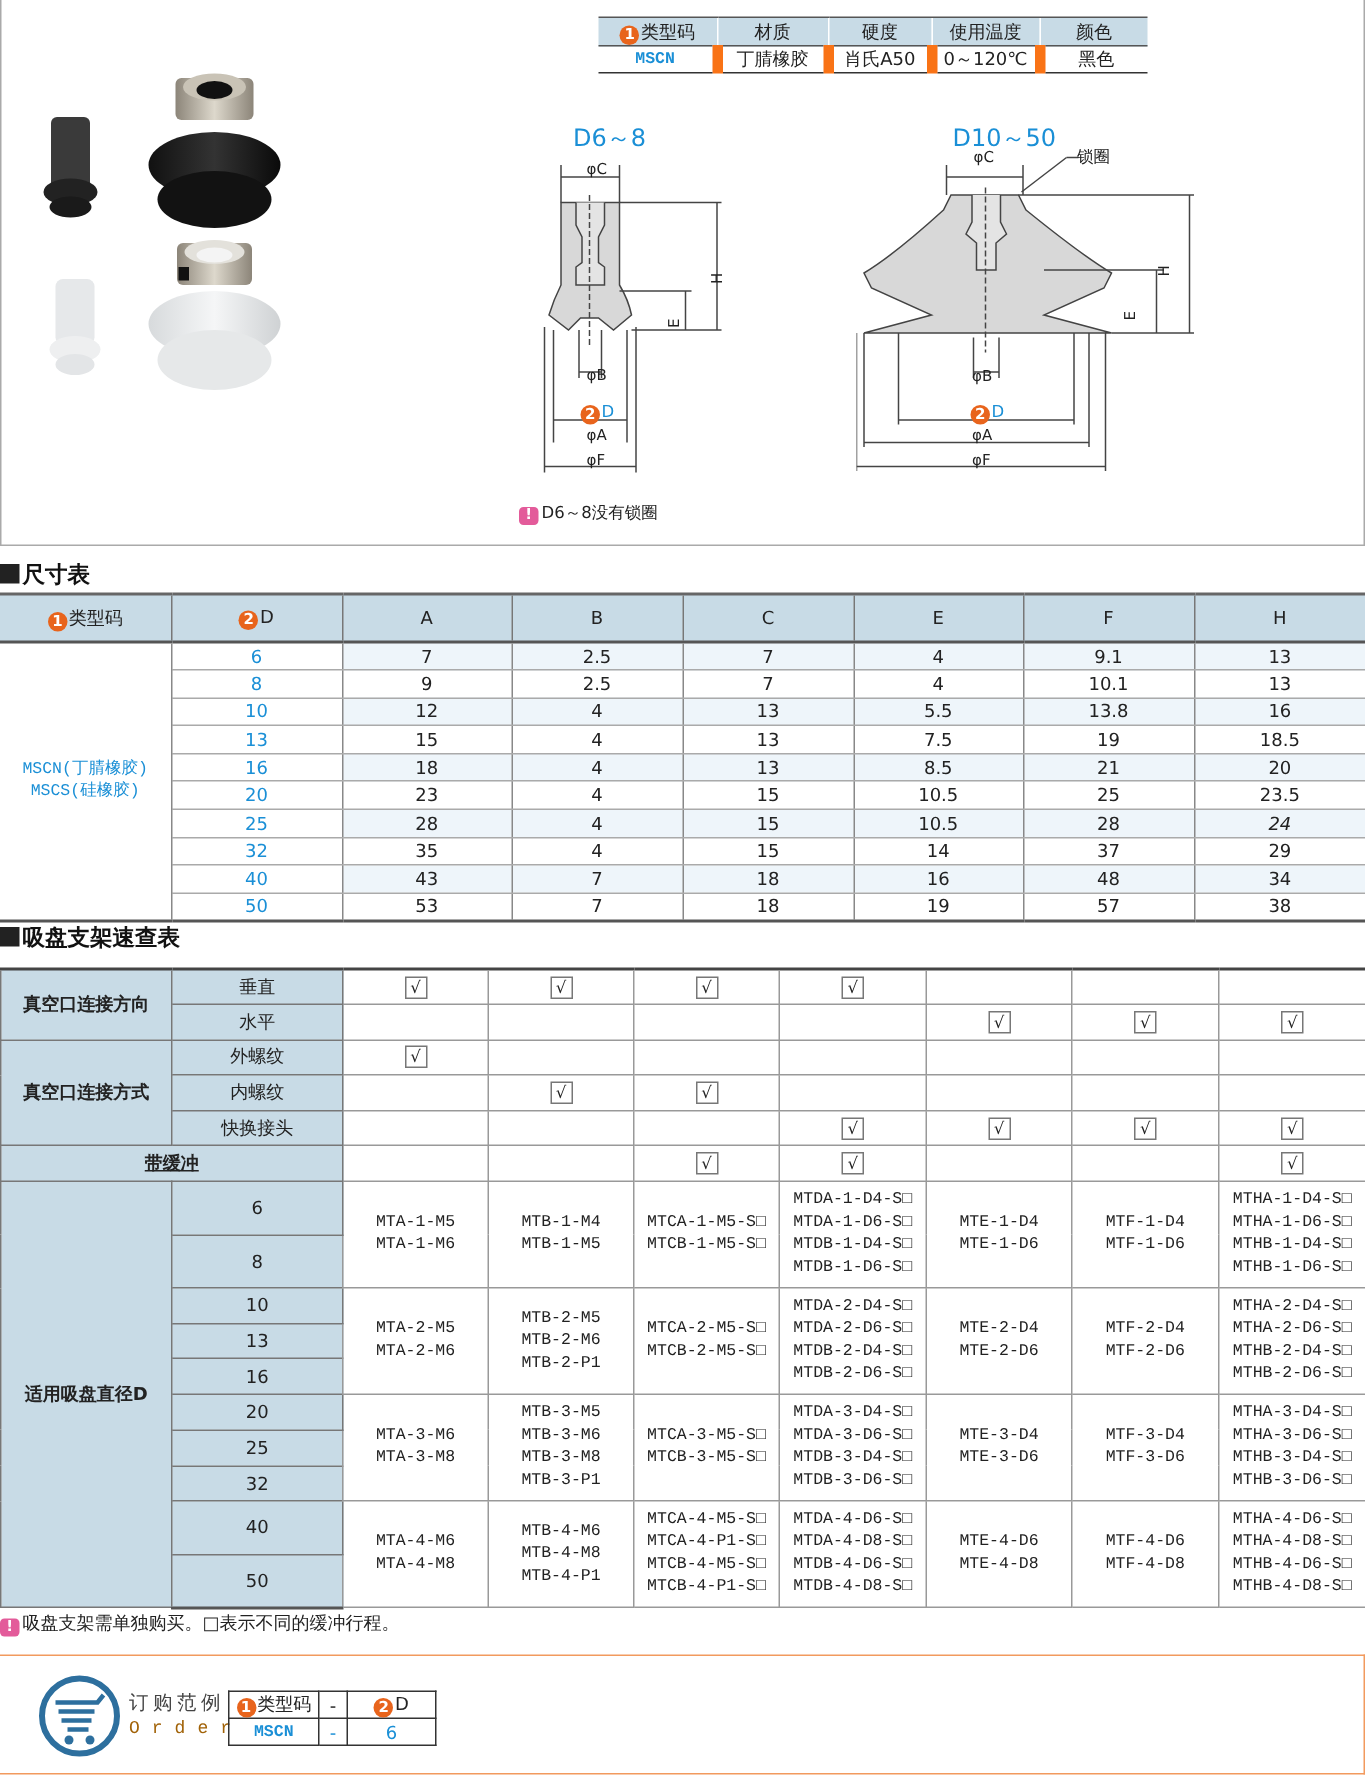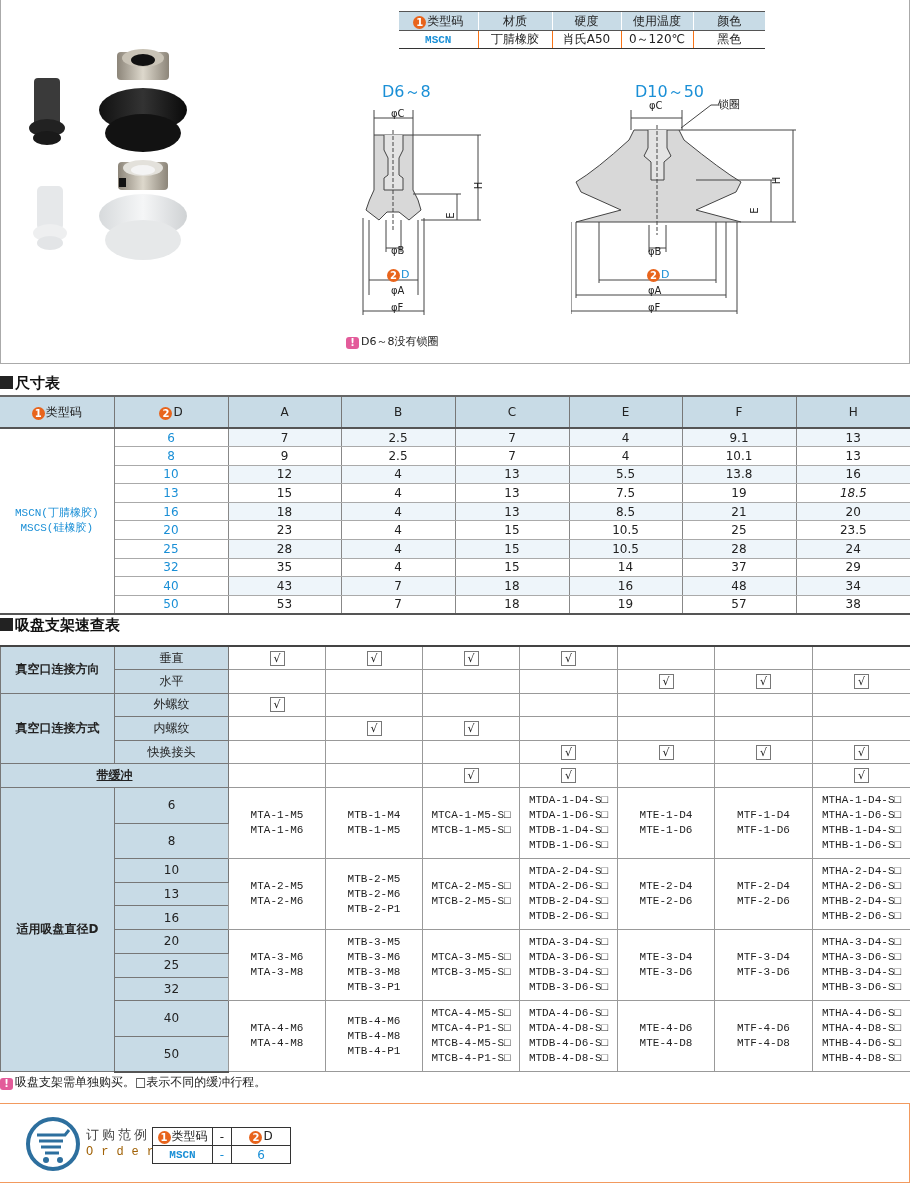--- a/index.html
+++ b/index.html
@@ -5,21 +5,21 @@
 *{box-sizing:border-box;margin:0;padding:0}
 body{width:910px;height:1186px;background:#fff;font-family:"DejaVu Sans","Liberation Sans",sans-serif;color:#222;position:relative;overflow:hidden}
 .mono{font-family:"Liberation Mono","DejaVu Sans Mono",monospace}
 .blue{color:#1a8fd6}
 .num{display:inline-block;width:13px;height:13px;border-radius:50%;background:#e8641c;color:#fff;font-size:10px;line-height:13px;text-align:center;font-weight:bold;vertical-align:-1px;margin-right:1px}
 .excl{display:inline-block;width:13px;height:12px;border-radius:3px;background:#e35b9a;color:#fff;font-size:10px;line-height:12px;text-align:center;font-weight:bold;vertical-align:-1px;margin-right:2px}
 #top{position:absolute;left:0;top:0;width:910px;height:364px;border:1px solid #aaa;border-top:none}
 #photos{position:absolute;left:0;top:0;width:330px;height:364px}
 #mat{position:absolute;left:398px;top:11px;border-collapse:collapse;font-size:12px}
 #mat th{background:#c8dbe6;font-weight:normal;height:19px;border-bottom:1px solid #555;border-top:1px solid #555;border-left:1px solid #fff}
-#mat td{height:18px;text-align:center;border-bottom:1px solid #999;border-left:1px solid #f97316}
+#mat td{height:18px;text-align:center;border-bottom:1px solid #999;border-left:7px solid #f97316}
 #mat tr:last-child td{border-bottom:1px solid #333}
 #mat td:first-child,#mat th:first-child{border-left:none}
 .dtitle{position:absolute;font-size:16px;color:#1a8fd6}
 .sec{position:absolute;left:0;font-size:15px;font-weight:bold;color:#111}
 .sec:before{content:"";display:inline-block;width:13px;height:13px;background:#222;vertical-align:-1px;margin-right:2px}
 #dim{position:absolute;left:0;top:395px;width:910px;border-collapse:collapse;font-size:12px}
 #dim th{background:#c8dbe6;font-weight:normal;height:32px;border-top:2px solid #666;border-bottom:2px solid #555;border-right:1px solid #777}
 #dim td{height:18.6px;text-align:center;border-bottom:1px solid #aaa;border-right:1px solid #888}
 #dim tr:nth-child(odd) td.v{background:#eef5fa}
 #dim tr:last-child td{border-bottom:2px solid #555}
@@ -222,21 +222,21 @@
         <td class="v">13.8</td>
         <td class="v" style="border-right: none;">16</td>
       </tr>
       <tr>
         <td style="color: rgb(26, 143, 214);">13</td>
         <td class="v">15</td>
         <td class="v">4</td>
         <td class="v">13</td>
         <td class="v">7.5</td>
         <td class="v">19</td>
-        <td class="v" style="border-right: none; font-style: italic;">18.5</td>
+        <td class="v" style="border-right: none;">18.5</td>
       </tr>
       <tr>
         <td style="color: rgb(26, 143, 214);">16</td>
         <td class="v">18</td>
         <td class="v">4</td>
         <td class="v">13</td>
         <td class="v">8.5</td>
         <td class="v">21</td>
         <td class="v" style="border-right: none;">20</td>
       </tr>
@@ -249,21 +249,21 @@
         <td class="v">25</td>
         <td class="v" style="border-right: none;">23.5</td>
       </tr>
       <tr>
         <td style="color: rgb(26, 143, 214);">25</td>
         <td class="v">28</td>
         <td class="v">4</td>
         <td class="v">15</td>
         <td class="v">10.5</td>
         <td class="v">28</td>
-        <td class="v" style="border-right: none;">24</td>
+        <td class="v" style="border-right: none; font-style: italic;">24</td>
       </tr>
       <tr>
         <td style="color: rgb(26, 143, 214);">32</td>
         <td class="v">35</td>
         <td class="v">4</td>
         <td class="v">15</td>
         <td class="v">14</td>
         <td class="v">37</td>
         <td class="v" style="border-right: none;">29</td>
       </tr>

